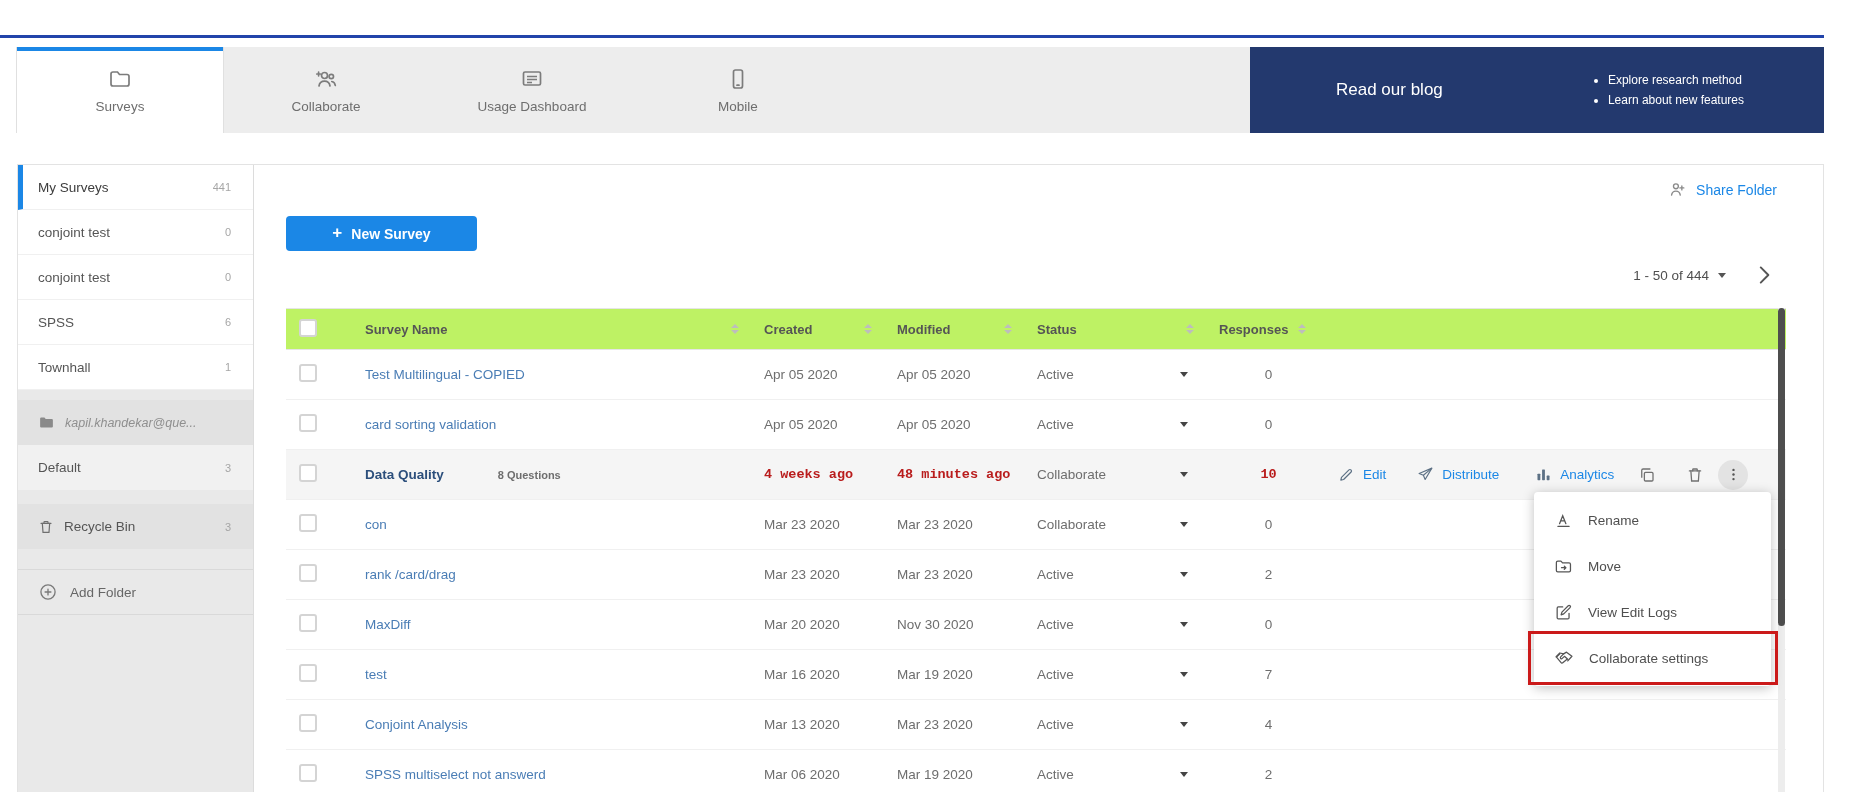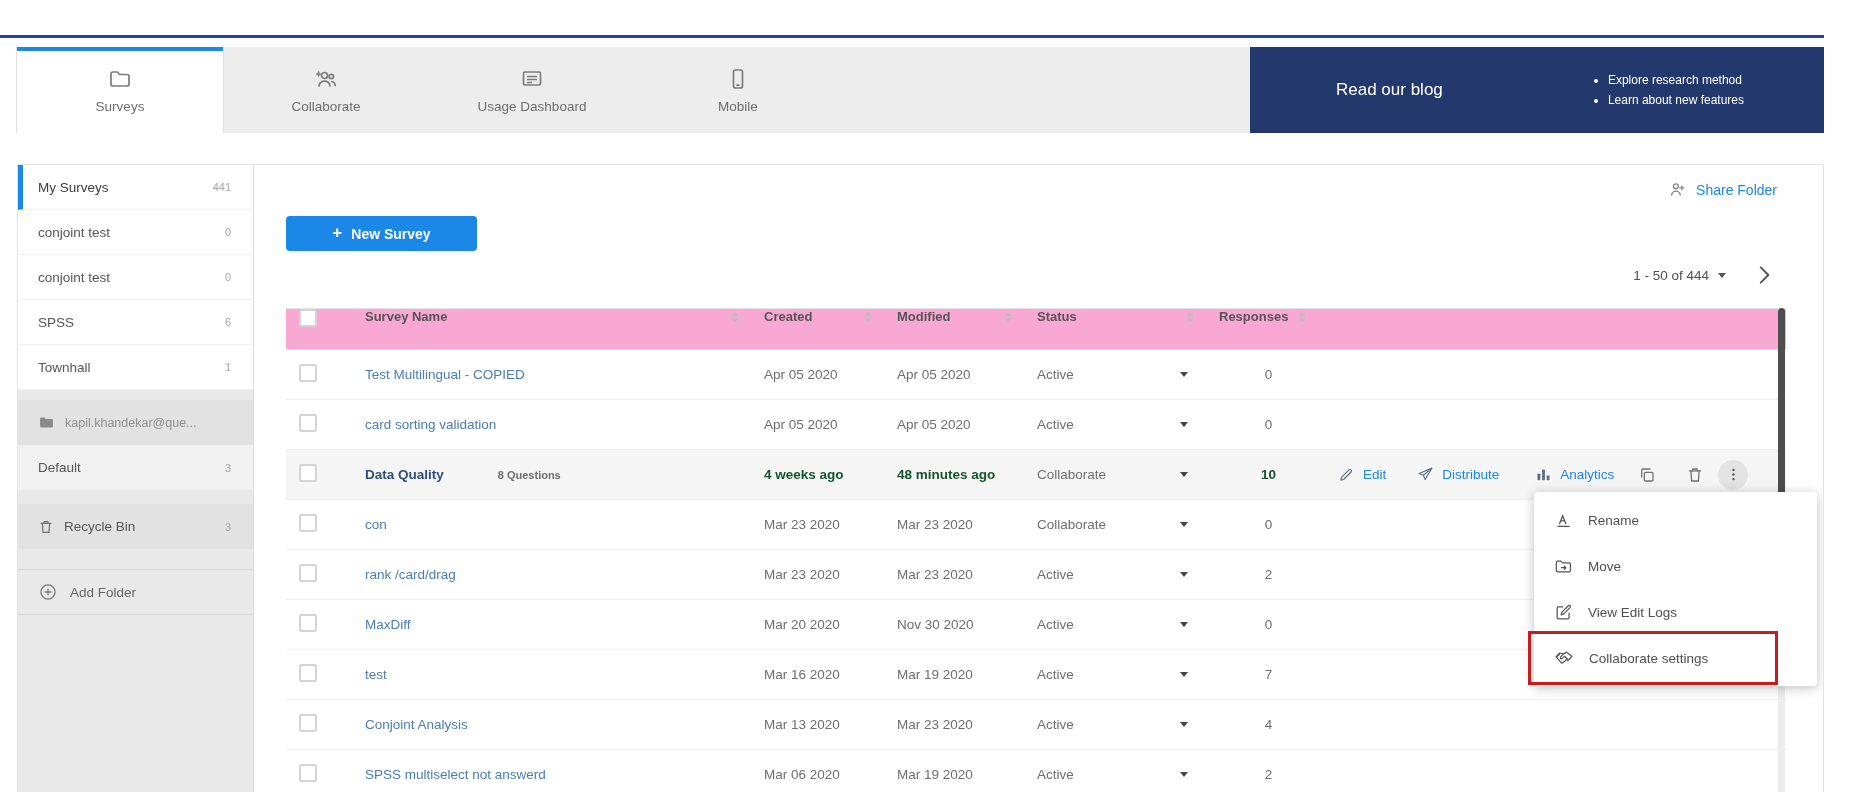--- a/index.html
+++ b/index.html
@@ -30,21 +30,21 @@
 
   
   .sidebar { position:absolute; left:0; top:0; width:236px; height:628px; background:#e9e9e9;
              border-right:1px solid #dcdcdc; font-size:13.5px; color:#555; }
   .snav-item { height:45px; background:#fff; border-bottom:1px solid #f0f0f0; display:flex;
                align-items:center; justify-content:space-between; padding:0 22px 0 20px; cursor:pointer; }
   .snav-left { display:flex; align-items:center; gap:10px; min-width:0; }
   .snav-left .lbl { white-space:nowrap; overflow:hidden; text-overflow:ellipsis; }
   .snav-item.active { border-left:5px solid #1b87e6; padding-left:15px; color:#3c3c3c; }
   .snav-count { font-size:11px; color:#a6a6a6; }
-  .snav-item.shared { background:#e2e2e2; border-bottom:none; margin-top:10px; color:#8f8f8f; font-size:12.5px; }
+  .snav-item.shared { background:#e2e2e2; border-bottom:none; margin-top:10px; color:#8f8f8f; font-size:12.5px;font-style:italic; }
   .snav-item.shared svg { color:#8a8a8a; }
   .snav-item.lightgray { background:#f1f1f1; border-bottom:none; }
   .snav-item.bin { background:#e2e2e2; border-bottom:none; margin-top:14px; }
   .snav-item.bin svg { color:#6f6f6f; }
   .add-folder { margin-top:20px; height:46px; background:#e9e9e9; border-top:1px solid #d9d9d9;
                 border-bottom:1px solid #d9d9d9; display:flex; align-items:center; gap:12px;
                 padding-left:20px; color:#666; cursor:pointer; }
   .add-folder svg { color:#7a7a7a; }
 
   
@@ -57,21 +57,21 @@
   .new-survey .plus { font-size:17px; font-weight:bold; margin-top:-1px; }
   .new-survey .lbl { font-size:14px; font-weight:bold; }
   .pagination { position:absolute; top:103px; right:97px; display:flex; align-items:center; gap:9px;
                 font-size:13.5px; color:#4f4f4f; cursor:pointer; }
   .caret { width:0; height:0; border-left:4.5px solid transparent; border-right:4.5px solid transparent;
            border-top:5.5px solid #555; display:inline-block; }
   .next-btn { position:absolute; top:97px; right:46px; color:#555; cursor:pointer; }
 
   
   .table { position:absolute; left:268px; top:143px; width:1500px; font-size:13.5px; }
-  .thead { display:flex; align-items:flex-start; height:42px; background:#f9a8d4; border-top:1px solid #e5e5e5;
+  .thead { display:flex; align-items:center; height:42px; background:#bef264; border-top:1px solid #e5e5e5;
            border-bottom:1px solid #e5e5e5; color:#555; font-weight:bold; font-size:13px; }
   .trow { position:relative; display:flex; align-items:center; height:50px;
           border-bottom:1px solid #f0f0f0; color:#6e6e6e; }
   .trow.hovered { background:#f5f5f5; }
   .c-check { width:66px; padding-left:13px; flex:none; }
   .c-name { width:399px; padding-left:13px; flex:none; display:flex; align-items:center; }
   .c-created { width:133px; padding-left:13px; flex:none; }
   .c-modified { width:140px; padding-left:13px; flex:none; }
   .c-status { width:182px; padding:0 18px 0 13px; flex:none; display:flex; align-items:center;
               justify-content:space-between; cursor:pointer; }
@@ -80,35 +80,35 @@
   .th-resp { justify-content:flex-start; gap:10px; }
   .sort { display:inline-flex; flex-direction:column; gap:2px; }
   .sort i { display:block; width:0; height:0; border-left:4px solid transparent; border-right:4px solid transparent; }
   .sort .up { border-bottom:4px solid #bdbdbd; }
   .sort .down { border-top:4px solid #bdbdbd; }
   .checkbox { width:18px; height:18px; border:2px solid #d4d4d4; border-radius:3px; background:#fff;
               display:inline-block; cursor:pointer; }
   .survey-link { color:#4a7db5; text-decoration:none; cursor:pointer; }
   .trow.hovered .survey-link { color:#2c4f7c; font-weight:bold; }
   .q-badge { margin-left:9px; font-size:11px; font-weight:bold; color:#6e6e6e;padding-left:45px; }
-  .bold-cell { color:#14532d; font-weight:bold; }
+  .bold-cell { color:#b91c1c; font-weight:bold;font-family:Liberation Mono, monospace; }
   .status-caret { border-top-color:#444; }
 
   
   .row-actions { position:absolute; left:1052px; top:0; height:100%; display:flex; align-items:center; }
   .action { display:flex; align-items:center; gap:8px; color:#1b87e6; font-size:13.5px; cursor:pointer; }
   .action svg { color:#5d7185; }
   .icon-btn { color:#707070; cursor:pointer; display:flex; }
   .dots-btn { width:30px; height:30px; border-radius:50%; background:#e3e3e3; display:flex;
               align-items:center; justify-content:center; color:#555; cursor:pointer; }
   .ml-31{margin-left:31px} .ml-36{margin-left:36px} .ml-24{margin-left:24px}
   .ml-30{margin-left:30px} .ml-14{margin-left:14px}
 
   
-  .menu { position:absolute; left:1516px; top:327px; width:283px; background:#fff; border-radius:4px;
+  .menu { position:absolute; left:1516px; top:327px; width:237px; background:#fff; border-radius:4px;
           box-shadow:0 2px 12px rgba(0,0,0,0.25); padding:5px 0; z-index:20; }
   .menu-item { height:46px; display:flex; align-items:center; gap:15px; padding-left:20px;
                font-size:13.5px; color:#4f4f4f; cursor:pointer; }
   .menu-item svg { color:#555; flex:none; }
   .red-box { position:absolute; left:-6px; width:250px; top:139px; height:54px;
              border:3px solid #cb1a1a; pointer-events:none; z-index:25; }
 
   
   .scroll-track { position:absolute; left:1760px; top:143px; width:7px; height:485px; background:#ededed; }
   .scroll-thumb { position:absolute; left:1760px; top:143px; width:7px; height:318px; background:#4e4e4e;

